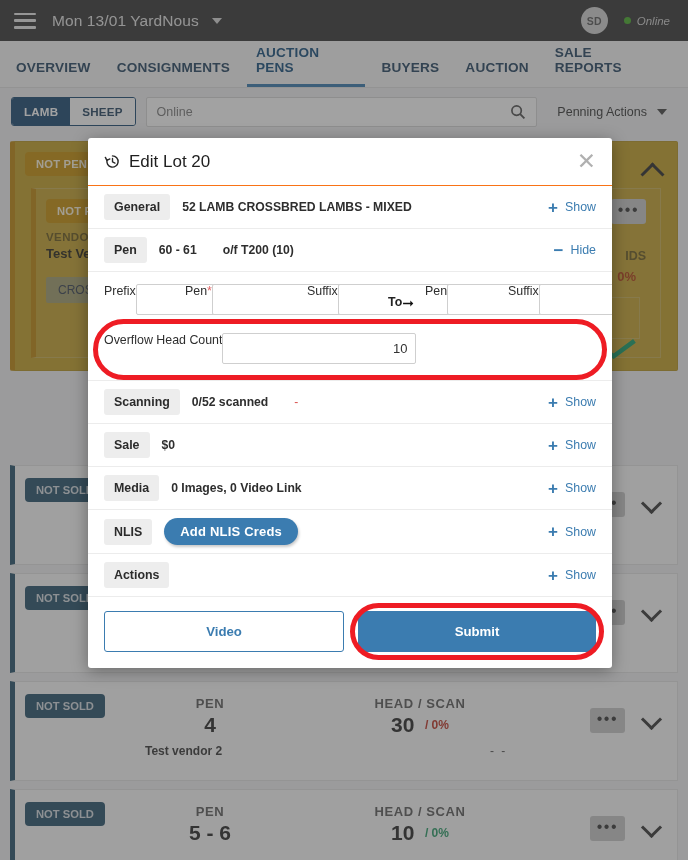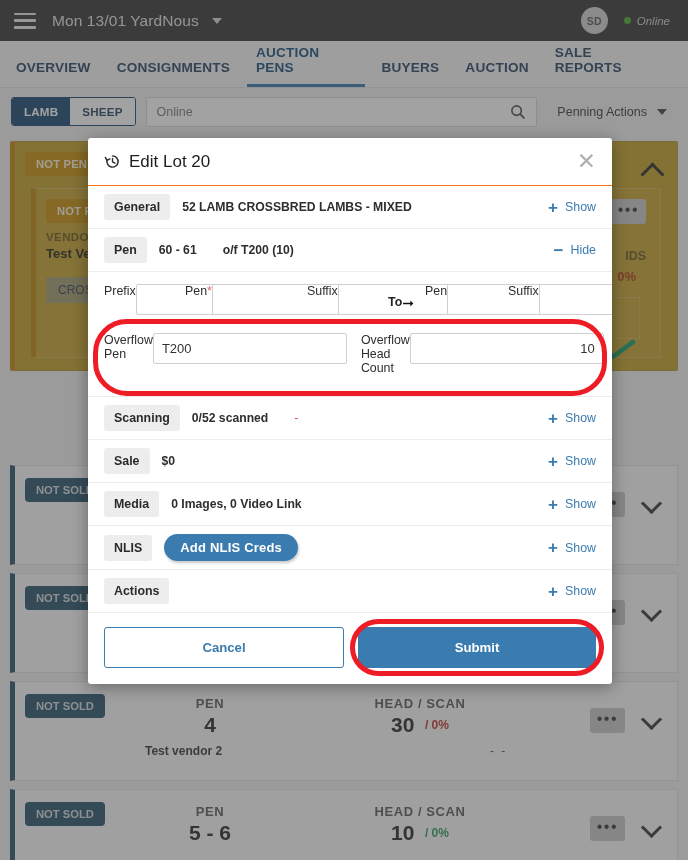--- a/index.html
+++ b/index.html
@@ -392,24 +392,20 @@
         <div class="fld" style="width:72px">
           <label>Suffix</label>
           <input value="" style="">
         </div>
       </div>
 
       <div class="overflow-wrap">
         <div class="hl-ring"></div>
         <div class="orow">
           <div class="fld">
-            <label>Overflow Pen</label>
-            <input class="left" value="T200" style="">
-          </div>
-          <div class="fld">
             <label>Overflow Head Count</label>
             <input value="10" style="">
           </div>
         </div>
       </div>
     </div>
 
     <div class="acc-row">
       <span class="acc-chip">Scanning</span>
       <span class="acc-text">0/52 scanned</span>
@@ -450,21 +446,21 @@
     <div class="acc-row">
       <span class="acc-chip">Actions</span>
       <span class="acc-text"></span>
       <span class="acc-action">
         <span class="sym">+</span>
         <span class="lbl">Show</span>
       </span>
     </div>
 
     <div class="modal-foot">
-      <button class="btn-cancel">Cancel</button>
+      <button class="btn-cancel">Video</button>
       <div class="submit-wrap">
         <div class="submit-ring"></div>
         <button class="btn-submit">Submit</button>
       </div>
     </div>
 
   </div>
 </div>
 
 </body></html>

